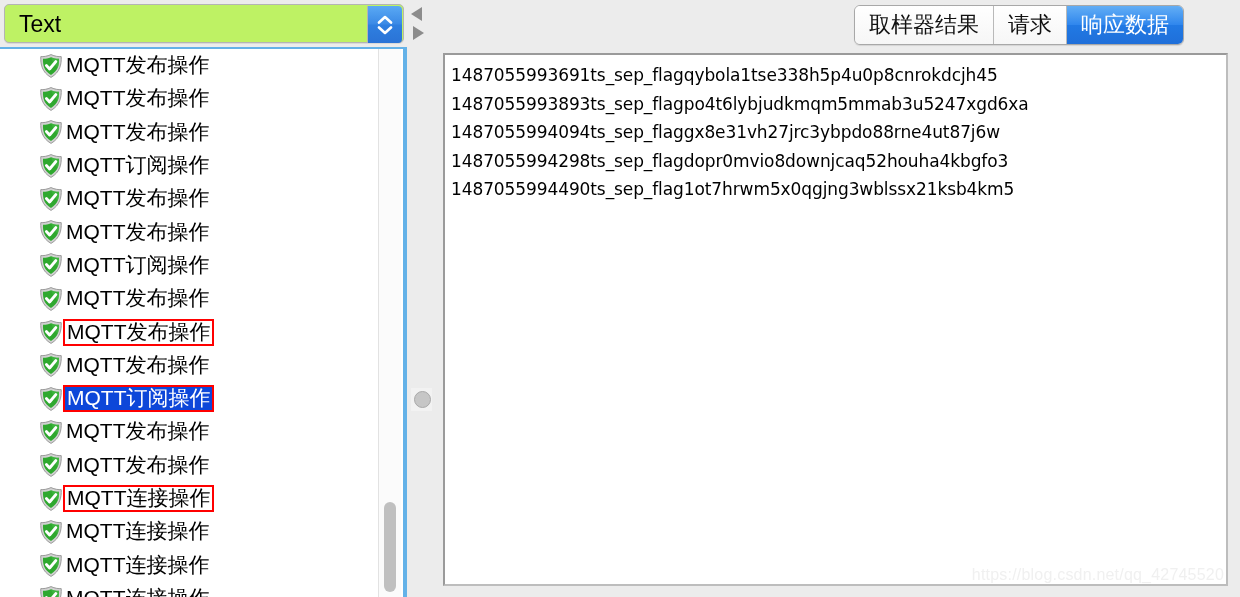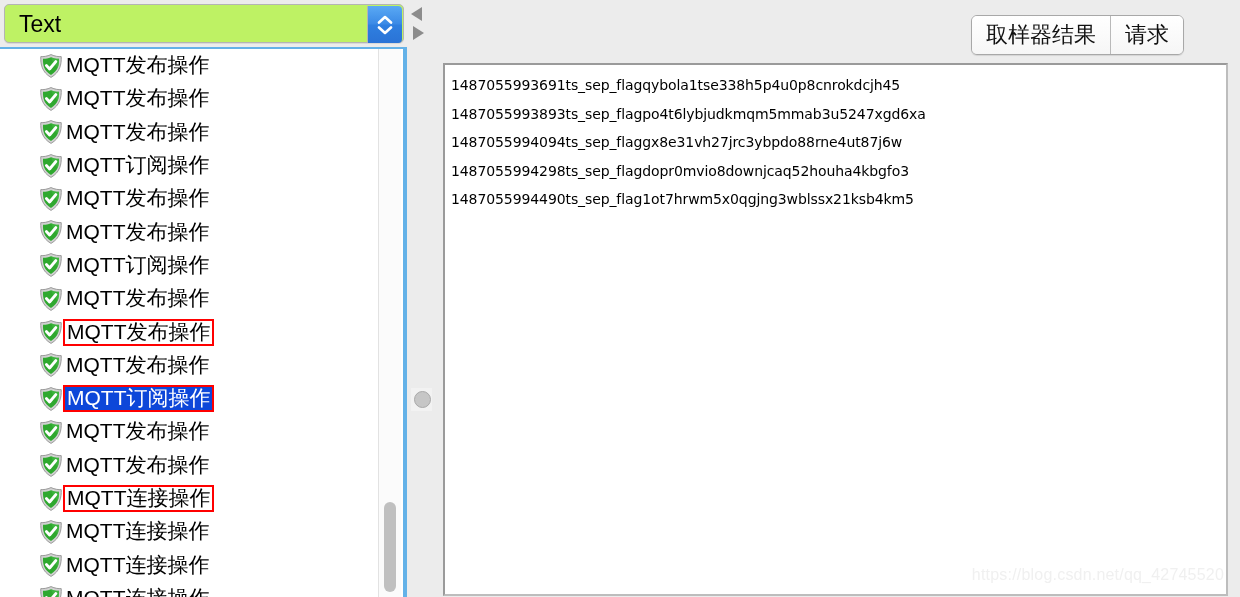--- a/index.html
+++ b/index.html
@@ -186,21 +186,21 @@
   #split-handle-dot {
     width: 15px; height: 15px;
     border-radius: 50%;
     background: #c6c6c6;
     border: 1px solid #a9a9a9;
   }
 
   
   #right-pane {
     position: absolute;
-    left: 432px; top: 10px;
+    left: 432px; top: 0;
     width: 808px;
     height: 505px;
     background: #ececec;
   }
 
   
   #tab-bar {
     position: absolute;
     right: 56px;
     top: 5px;
@@ -241,21 +241,21 @@
     border-right-color: #bdbdbd;
     border-bottom-color: #bdbdbd;
     overflow: hidden;
   }
   #response-text {
     position: absolute;
     left: 6px; top: 6px;
     right: 4px;
     margin: 0;
     font-family: "DejaVu Sans", "Liberation Sans", sans-serif;
-    font-size: 14px;
+    font-size: 17px;
     line-height: 28.5px;
     color: #000;
     white-space: pre;
     letter-spacing: -0.1px;
   }
 
   
   #watermark {
     position: absolute;
     right: 16px;
@@ -462,20 +462,21 @@
       <div id="split-handle">
         <div id="split-handle-dot"></div>
       </div>
     </div>
   </div>
 
   <div id="right-pane">
     <div id="tab-bar">
         <div class="tab">取样器结果</div>
         <div class="tab">请求</div>
+        <div class="tab active">响应数据</div>
       </div>
 
     <div id="response-panel">
       <pre id="response-text">1487055993691ts_sep_flagqybola1tse338h5p4u0p8cnrokdcjh45
 1487055993893ts_sep_flagpo4t6lybjudkmqm5mmab3u5247xgd6xa
 1487055994094ts_sep_flaggx8e31vh27jrc3ybpdo88rne4ut87j6w
 1487055994298ts_sep_flagdopr0mvio8downjcaq52houha4kbgfo3
 1487055994490ts_sep_flag1ot7hrwm5x0qgjng3wblssx21ksb4km5</pre>
     </div>
   </div>

